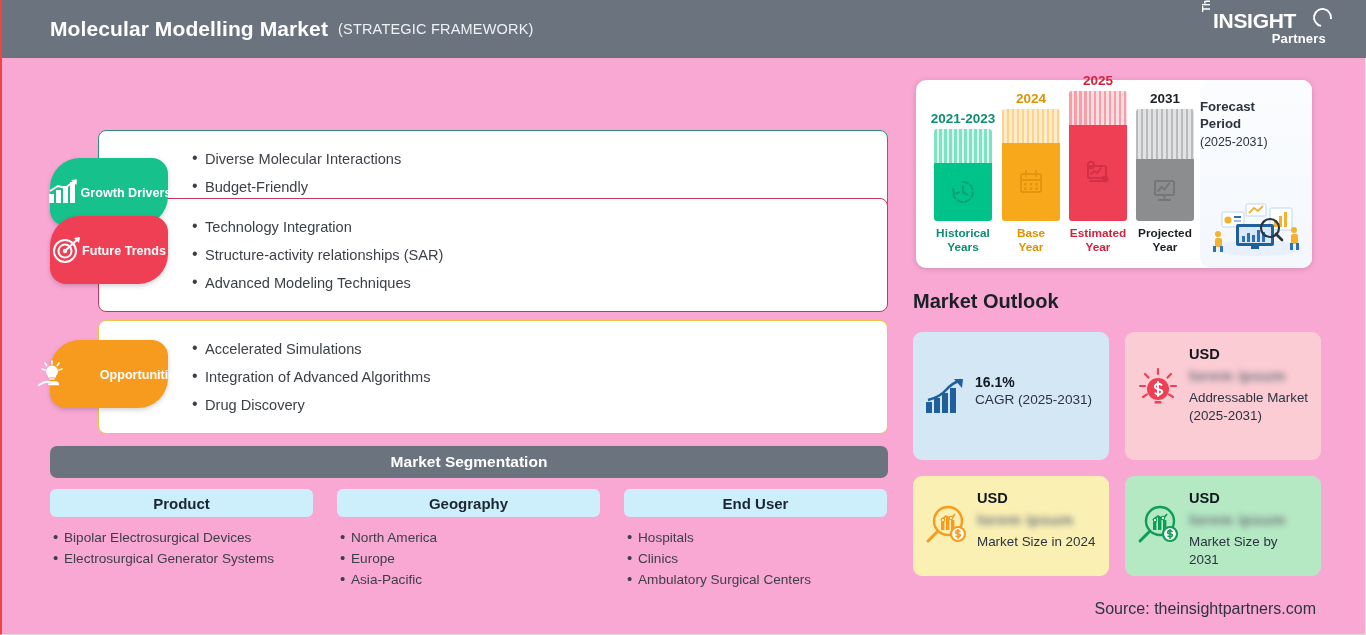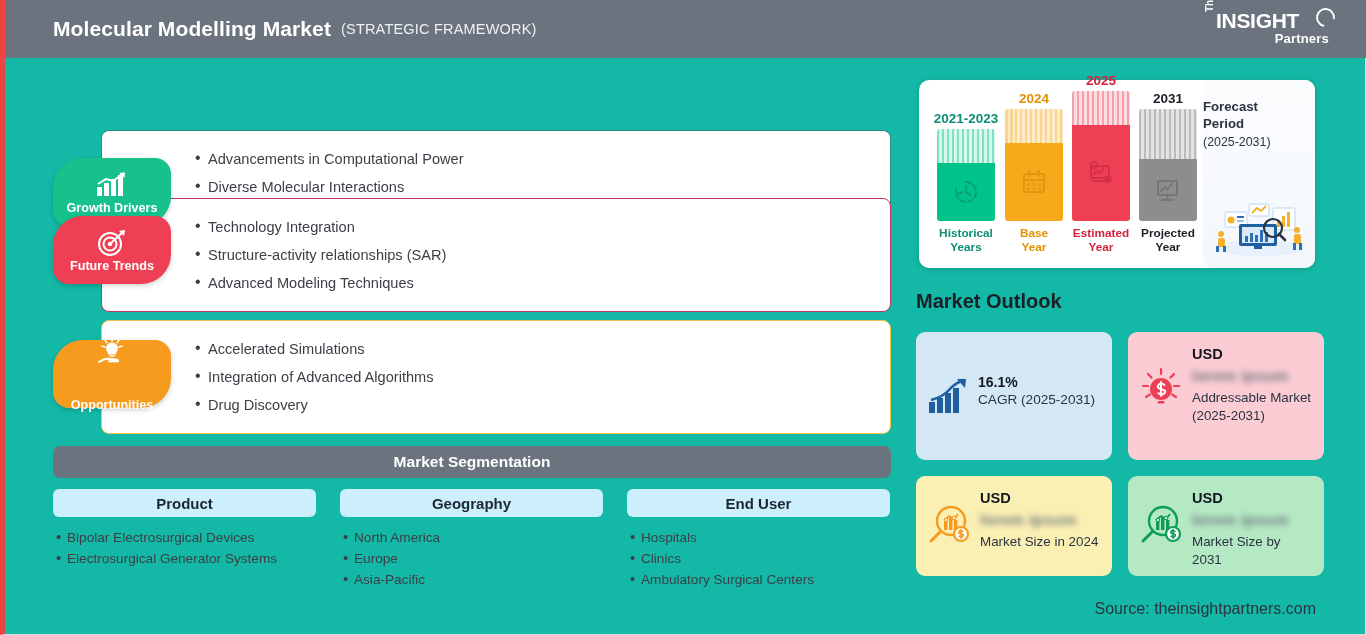--- a/index.html
+++ b/index.html
@@ -6,22 +6,22 @@
   * { box-sizing: border-box; margin: 0; padding: 0; }
   html, body {
     width: 1366px; height: 635px;
     background: #ffffff;
     font-family: "Liberation Sans", sans-serif;
     overflow: hidden;
   }
   .page {
     position: relative;
     width: 1366px; height: 635px;
-    background: #14b8a6;
-    border-left: 5px solid #ef4444;
+    background: #f9a8d4;
+    border-left: 2px solid #ef4444;
     border-right: 1px solid #e6e6e6;
     border-bottom: 1px solid #dcdcdc;
   }
 
   
   .header {
     position: absolute; left: 0; top: 0;
     width: 1366px; height: 58px;
     background: #6b737e;
     display: flex; align-items: center;
@@ -79,21 +79,21 @@
   }
   .driver-box li::before {
     content: "•"; position: absolute; left: -13px; top: -1px;
     font-size: 16px; color: #3b3f46;
   }
 
   .badge {
     position: absolute; left: 48px;
     width: 118px; height: 68px;
     border-radius: 30px 16px 30px 16px;
-    display: flex; flex-direction: column;
+    display: flex; flex-direction: row;
     align-items: center; justify-content: center;
     color: #fff; z-index: 4;
     box-shadow: 0 2px 5px rgba(0,0,0,.18);
   }
   .badge .b-icon { height: 30px; display: flex; align-items: center; }
   .badge .b-label {
     font-size: 12.6px; font-weight: bold; margin-top: 1px;
     white-space: nowrap;
   }
 
@@ -215,21 +215,20 @@
     <div class="logo">
       <div class="l-the">The</div>
       <div class="l-insight">INSIGHT</div>
       <div class="l-arc"></div>
       <div class="l-partners">Partners</div>
     </div>
   </div>
 
   <div class="driver-box bd-green" style="top:130px;">
     <ul>
-      <li>Advancements in Computational Power</li>
       <li>Diverse Molecular Interactions</li>
       <li>Budget-Friendly</li>
     </ul>
   </div>
   <div class="badge c-green" style="top:158px;">
     <div class="b-icon">
       <svg width="34" height="26" viewBox="0 0 34 26">
         <rect x="2" y="15" width="5" height="9" fill="#fff"></rect>
         <rect x="9" y="11" width="5" height="13" fill="#fff"></rect>
         <rect x="16" y="7" width="5" height="17" fill="#fff"></rect>

